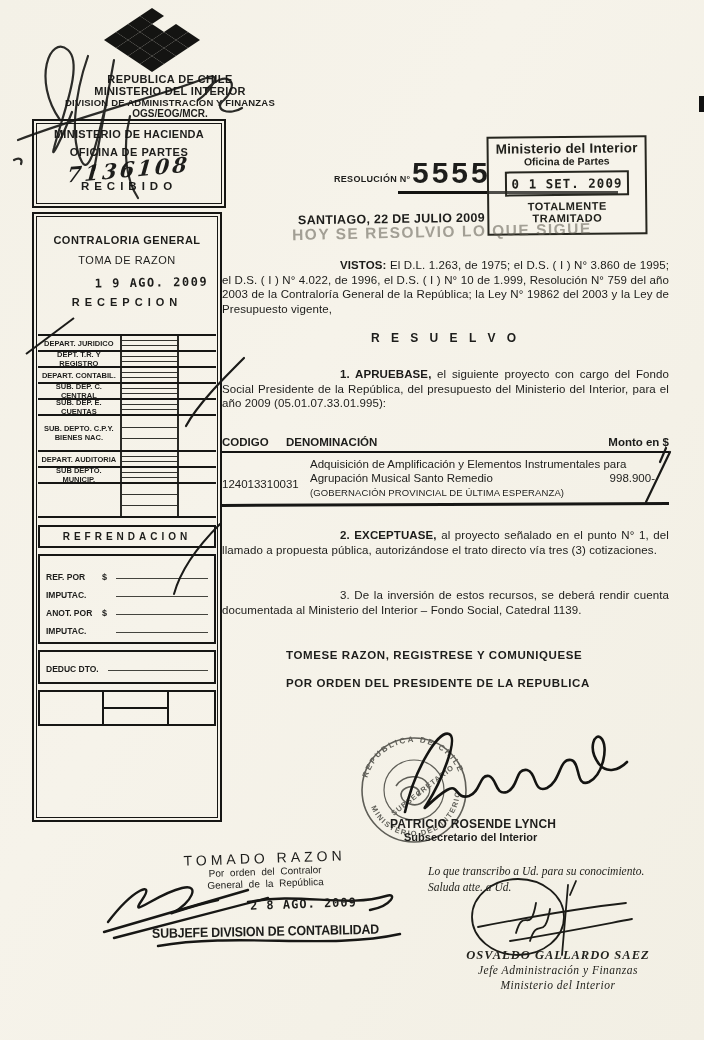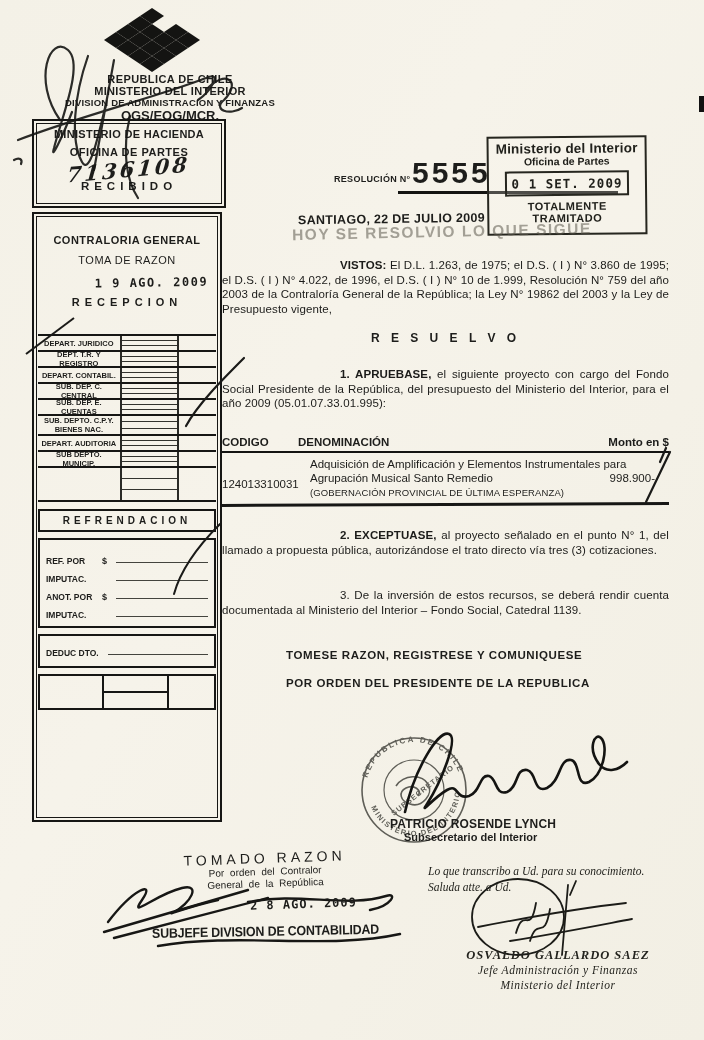--- a/index.html
+++ b/index.html
@@ -10,21 +10,21 @@
     background:linear-gradient(120deg,#f4f1e7 0%,#f6f3ea 40%,#f2efe4 100%);
     color:#1d1d1b;
   }
   .abs { position:absolute; }
 
   
   .letterhead { left:30px; top:73px; width:280px; text-align:center; }
   .lh1 { font-weight:bold; font-size:11px; letter-spacing:.4px; }
   .lh2 { font-weight:bold; font-size:11px; letter-spacing:.3px; }
   .lh3 { font-weight:bold; font-size:9.5px; letter-spacing:.2px; }
-  .lh4 { font-weight:bold; font-size:13px; }
+  .lh4 { font-weight:bold; font-size:10px; }
 
   
   .dbl { border:2px solid #161614; }
   .dbl::before { content:""; position:absolute; inset:2px; border:1.5px solid #161614; pointer-events:none; }
 
   .hacienda { left:32px; top:119px; width:194px; height:89px; text-align:center; padding-top:7px; }
   .hac1 { font-weight:bold; font-size:11px; letter-spacing:.3px; }
   .hac2 { font-weight:bold; font-size:11px; letter-spacing:.5px; margin-top:6px; }
   .hac-num { font-family:"DejaVu Serif", serif; font-style:italic; font-weight:bold;
              font-size:21px; letter-spacing:3px; transform:rotate(-5deg) skewX(-10deg);
@@ -35,21 +35,21 @@
   .contraloria { left:32px; top:212px; width:190px; height:610px; }
   .cg-inner { position:absolute; inset:4px; padding:0; }
   .cg-head { height:116px; text-align:center; position:relative; }
   .cg-t1 { font-weight:bold; font-size:11px; letter-spacing:.5px; padding-top:16px; }
   .cg-t2 { font-weight:normal; font-size:11px; letter-spacing:.5px; padding-top:8px; }
   .cg-date { font-family:"DejaVu Sans Mono", monospace; font-weight:bold; font-size:12px;
              letter-spacing:1.5px; text-align:right; padding:10px 8px 0 0; transform:rotate(-1deg); }
   .cg-rec { font-weight:bold; font-size:11px; letter-spacing:5px; padding-top:6px; }
   .cg-table { border-top:2px solid #161614; }
   .cg-row { display:flex; border-bottom:2px solid #161614; height:16px; }
-  .cg-row.tall { height:20px; }
+  .cg-row.tall { height:36px; }
   .cg-row.last { height:34px; }
   .cg-label { width:47%; border-right:2px solid #2a2a26; font-weight:bold; font-size:7.5px;
               line-height:9px; text-align:center; display:flex; align-items:center; justify-content:center;
               padding:1px 2px; }
   .cg-mid { width:31%; display:flex; flex-direction:column; }
   .cg-mid div { flex:1; }
   .cg-mid div:nth-child(1), .cg-mid div:nth-child(2) { border-bottom:1.5px solid #33332e; }
   .cg-right { flex:1; border-left:2px solid #2a2a26; }
   .ref-strip { margin-top:7px; border:2px solid #161614; text-align:center; font-weight:bold;
                font-size:10px; letter-spacing:4px; padding:4px 0; }
@@ -96,21 +96,21 @@
   
   .doc-p { left:222px; width:447px; font-size:11.5px; line-height:14.5px; text-align:justify;
            letter-spacing:.1px; color:#1b1b19; }
   .ind { text-indent:118px; }
   .resuelvo { left:222px; top:331px; width:447px; text-align:center; font-weight:bold;
               font-size:12px; letter-spacing:4px; }
   .vistos { top:258px; }
   .p1 { top:367px; }
   .tbl-head { left:222px; top:436px; width:447px; border-bottom:2.5px solid #141412;
               padding-bottom:3px; display:flex; font-weight:bold; font-size:11.5px; }
-  .th-code { width:76px; }
+  .th-code { width:64px; }
   .th-den { flex:1; }
   .th-monto { width:72px; text-align:right; }
   .tbl-row { left:222px; top:457px; width:447px; display:flex; font-size:11.5px; }
   .td-code { width:88px; padding-top:1px;margin-top:20px; }
   .td-desc { flex:1; line-height:14px; }
   .td-line2 { display:flex; justify-content:space-between; }
   .td-amt { font-weight:normal; padding-right:14px; }
   .td-small { font-size:9.5px; letter-spacing:.1px; }
   .thick-rule { left:222px; top:503px; width:447px; height:2.5px; background:#171715; transform:rotate(-.25deg); }
   .p2 { top:528px; }

